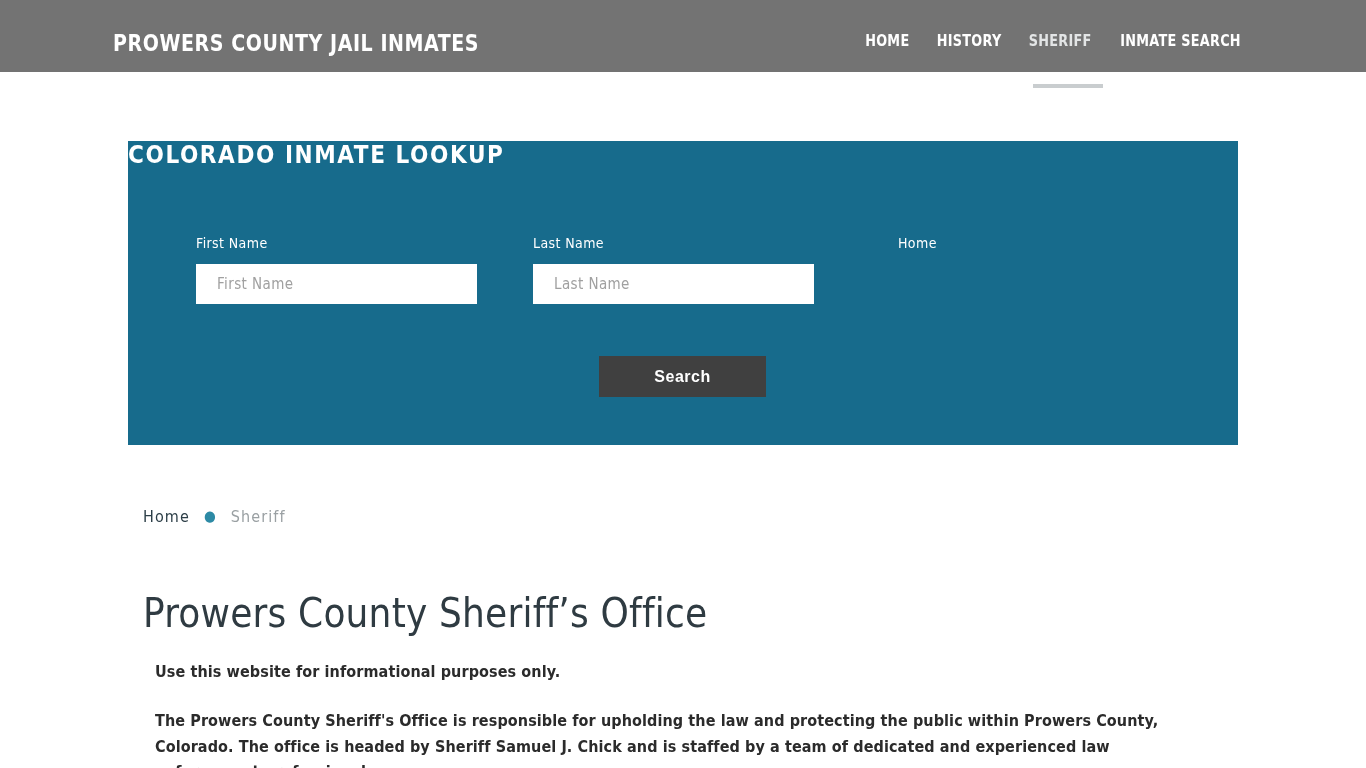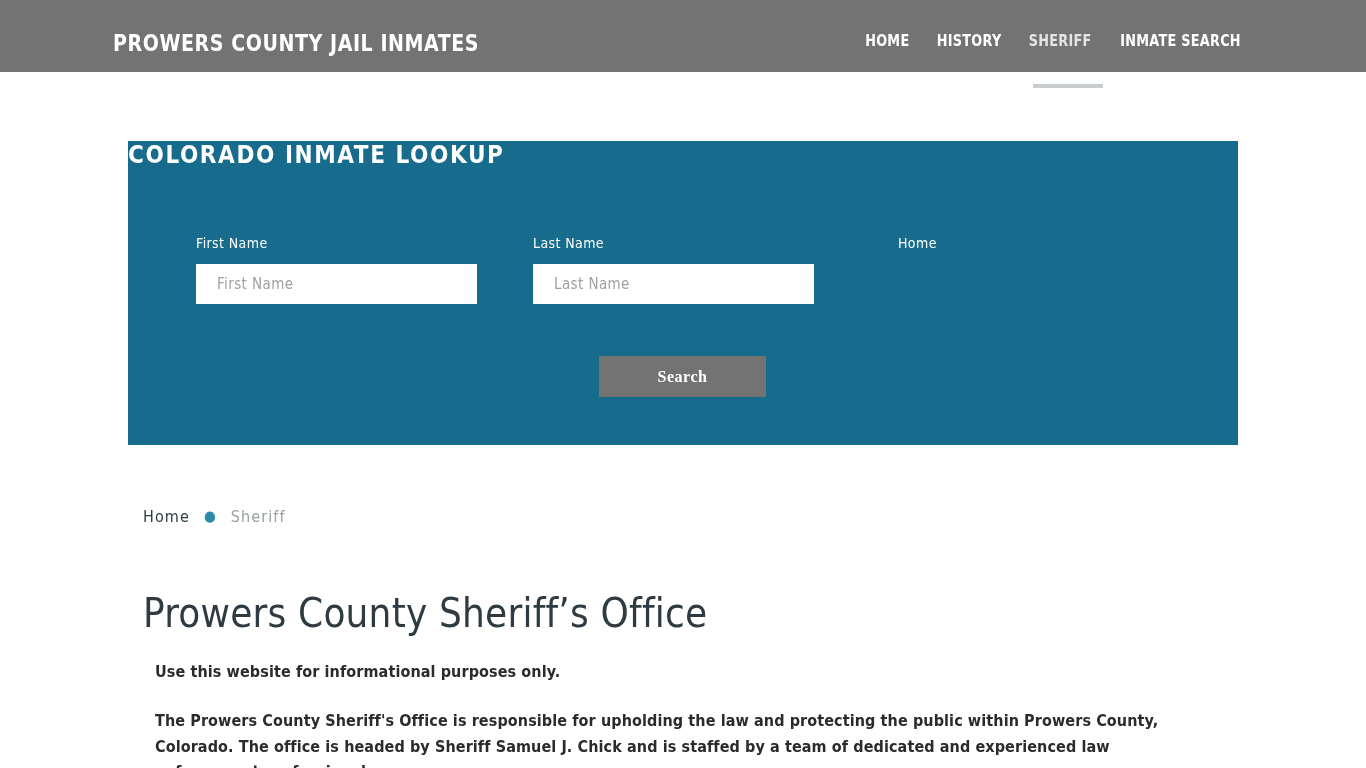--- a/index.html
+++ b/index.html
@@ -130,24 +130,24 @@
   .field-input::placeholder {
     color: #a0a0a0;
     opacity: 1;
   }
   .search-button {
     position: absolute;
     left: 471px;
     top: 215px;
     width: 167px;
     height: 41px;
-    background: #737373;
+    background: #404040;
     border: none;
     color: #ffffff;
-    font-family: Liberation Serif, serif;
+    font-family: Liberation Sans, sans-serif;
     font-size: 16px;
     font-weight: bold;
     letter-spacing: 0.5px;
     cursor: pointer;
   }
 
   
   .content {
     position: absolute;
     left: 143px;

